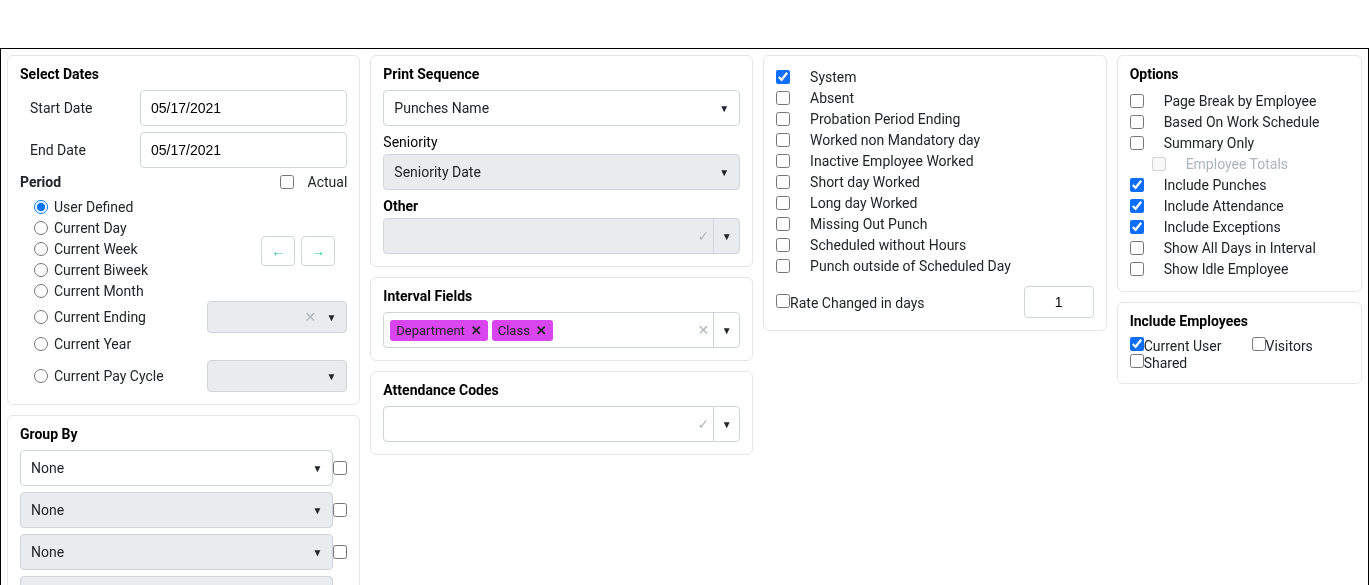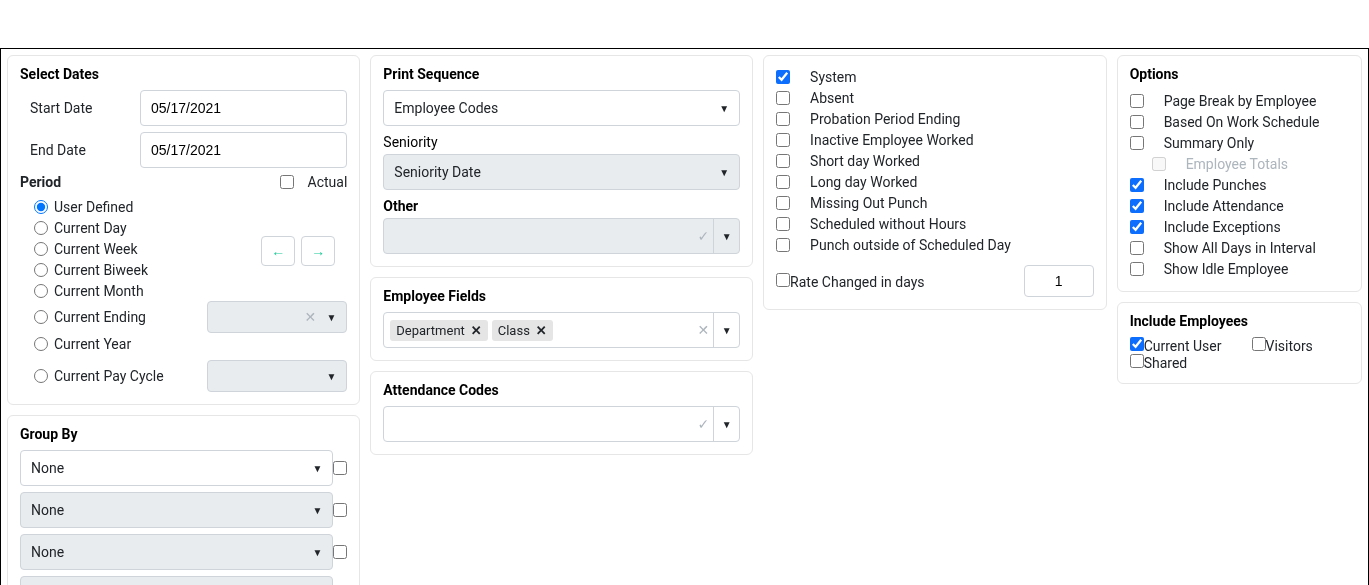--- a/index.html
+++ b/index.html
@@ -202,21 +202,21 @@
   }
   .tag-select .check {
     position: absolute;
     right: 30px;
     top: 50%;
     transform: translateY(-50%);
     color: #adb5bd;
     font-size: 14px;
   }
   .tag {
-    background: #e5e5e5;
+    background: #d946ef;
     border-radius: 3px;
     padding: 3px 6px;
     font-size: 13px;
     display: flex;
     align-items: center;
     gap: 6px;
   }
   .tag .x {
     font-weight: 700;
     cursor: pointer;
@@ -380,37 +380,37 @@
       </div>
     </div>
 
   </div>
 
   <div class="col col2">
 
     <div class="card">
       <div class="section-title">Print Sequence</div>
       <div class="select" style="margin-bottom:6px">
-        <span>Employee Codes</span>
+        <span>Punches Name</span>
         <span class="caret">▼</span>
       </div>
       <div class="sub-label">Seniority</div>
       <div class="select disabled">
         <span>Seniority Date</span>
         <span class="caret">▼</span>
       </div>
       <div class="sub-label" style="font-weight:700">Other</div>
       <div class="select disabled" style="padding-right:50px">
         <span class="check">✓</span>
         <span class="caret-split">▼</span>
       </div>
     </div>
 
     <div class="card">
-      <div class="section-title">Employee Fields</div>
+      <div class="section-title">Interval Fields</div>
       <div class="tag-select">
         <span class="tag">
             <span>Department</span>
             <span class="x">✕</span>
           </span>
         <span class="tag">
             <span>Class</span>
             <span class="x">✕</span>
           </span>
         <span class="clear-x">✕</span>
@@ -438,20 +438,24 @@
         <label class="chk-row">
             <input type="checkbox" style="">
             <span>Absent</span>
           </label>
         <label class="chk-row">
             <input type="checkbox" style="">
             <span>Probation Period Ending</span>
           </label>
         <label class="chk-row">
             <input type="checkbox" style="">
+            <span>Worked non Mandatory day</span>
+          </label>
+        <label class="chk-row">
+            <input type="checkbox" style="">
             <span>Inactive Employee Worked</span>
           </label>
         <label class="chk-row">
             <input type="checkbox" style="">
             <span>Short day Worked</span>
           </label>
         <label class="chk-row">
             <input type="checkbox" style="">
             <span>Long day Worked</span>
           </label>

